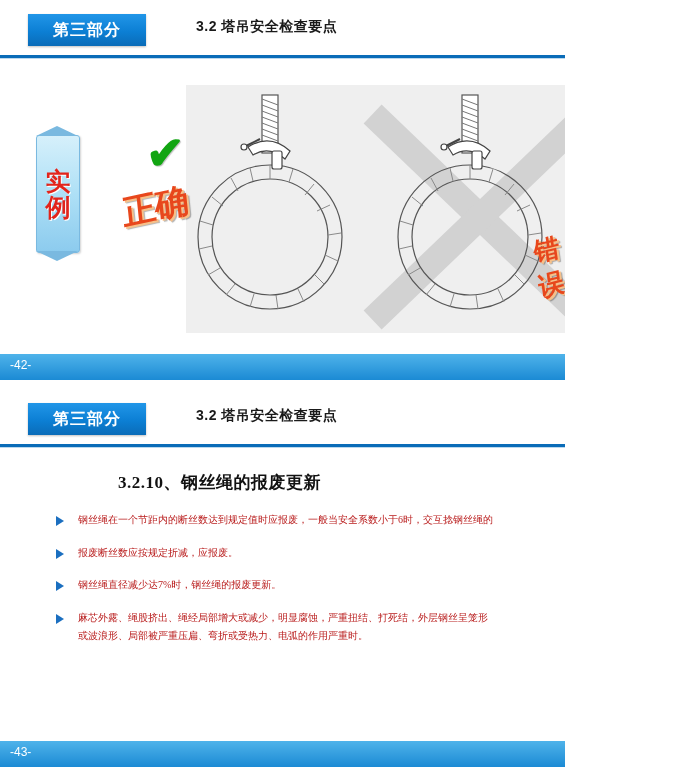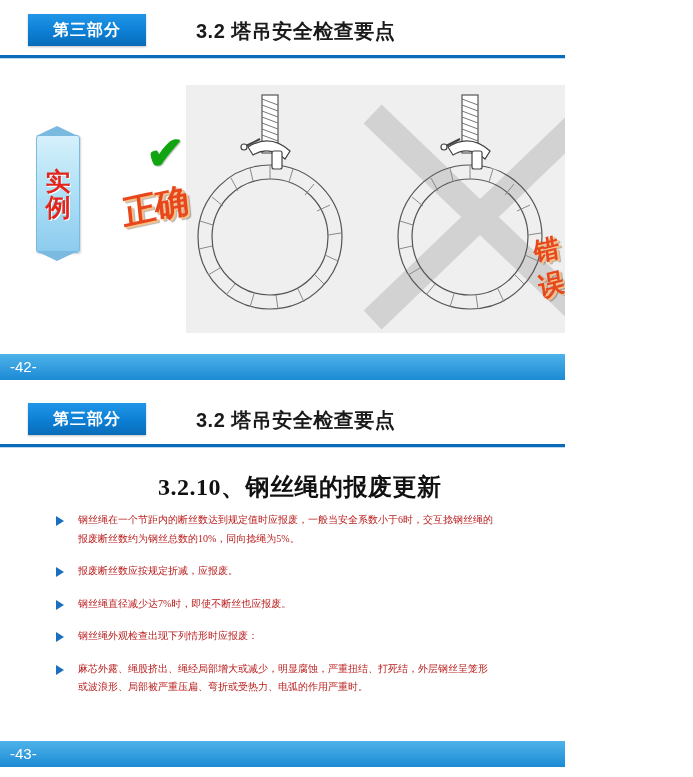--- a/index.html
+++ b/index.html
@@ -42,21 +42,21 @@
     letter-spacing: 1px;
     display: flex;
     align-items: center;
     justify-content: center;
     box-shadow: 0 1px 2px rgba(0,0,0,0.25);
   }
   .header-title {
     position: absolute;
     left: 196px;
     top: 18px;
-    font-size: 20px;
+    font-size: 14px;
     font-weight: bold;
     color: #1a1a1a;
     letter-spacing: 0.5px;
   }
   .header-rule {
     position: absolute;
     left: 0;
     right: 0;
     top: 55px;
     height: 3px;
@@ -160,36 +160,35 @@
     left: 0;
     right: 0;
     height: 26px;
     background: linear-gradient(180deg, #4fb3ea 0%, #1b8ad4 100%);
   }
   .page-bar .pg {
     position: absolute;
     left: 10px;
     top: 4px;
     color: #ffffff;
-    font-size: 15px;
+    font-size: 12px;
   }
   .slide-1 .page-bar { top: 354px; }
   .slide-2 .page-bar { top: 741px; }
 
   
   .sec-title {
     position: absolute;
     left: 118px;
     top: 82px;
     font-family: "Liberation Serif", serif;
-    font-size: 24px;
+    font-size: 17px;
     font-weight: bold;
     color: #111111;
     letter-spacing: 0.5px;
-    margin-left: 40px;
   }
   .bullets {
     position: absolute;
     left: 56px;
     top: 122px;
     width: 600px;
   }
   .bullet {
     position: relative;
     padding-left: 22px;
@@ -351,33 +350,28 @@
     <div class="header-rule"></div>
     <div class="header-rule-light"></div>
   </div>
 
   <div class="sec-title">3.2.10、钢丝绳的报废更新</div>
 
   <div class="bullets">
     <div class="bullet">
       <span class="tri"></span>
       <span class="ind">钢丝绳在一个节距内的断丝数达到规定值时应报废，一般当安全系数小于6时，交互捻钢丝绳的</span>
-      <span class="ind">报废断丝数约为钢丝总数的10%，同向捻绳为5%。</span>
     </div>
     <div class="bullet">
       <span class="tri"></span>
       <span class="ind">报废断丝数应按规定折减，应报废。</span>
     </div>
     <div class="bullet">
       <span class="tri"></span>
-      <span class="ind">钢丝绳直径减少达7%时，即使不断丝也应报废。</span>
-    </div>
-    <div class="bullet">
-      <span class="tri"></span>
-      <span class="ind">钢丝绳外观检查出现下列情形时应报废：</span>
+      <span class="ind">钢丝绳直径减少达7%时，钢丝绳的报废更新。</span>
     </div>
     <div class="bullet">
       <span class="tri"></span>
       <span class="ind">麻芯外露、绳股挤出、绳经局部增大或减少，明显腐蚀，严重扭结、打死结，外层钢丝呈笼形</span>
       <span class="ind">或波浪形、局部被严重压扁、弯折或受热力、电弧的作用严重时。</span>
     </div>
   </div>
 
   <div class="page-bar" style="top:352px;padding-left:11px;">
     <div class="pg">-43-</div>

